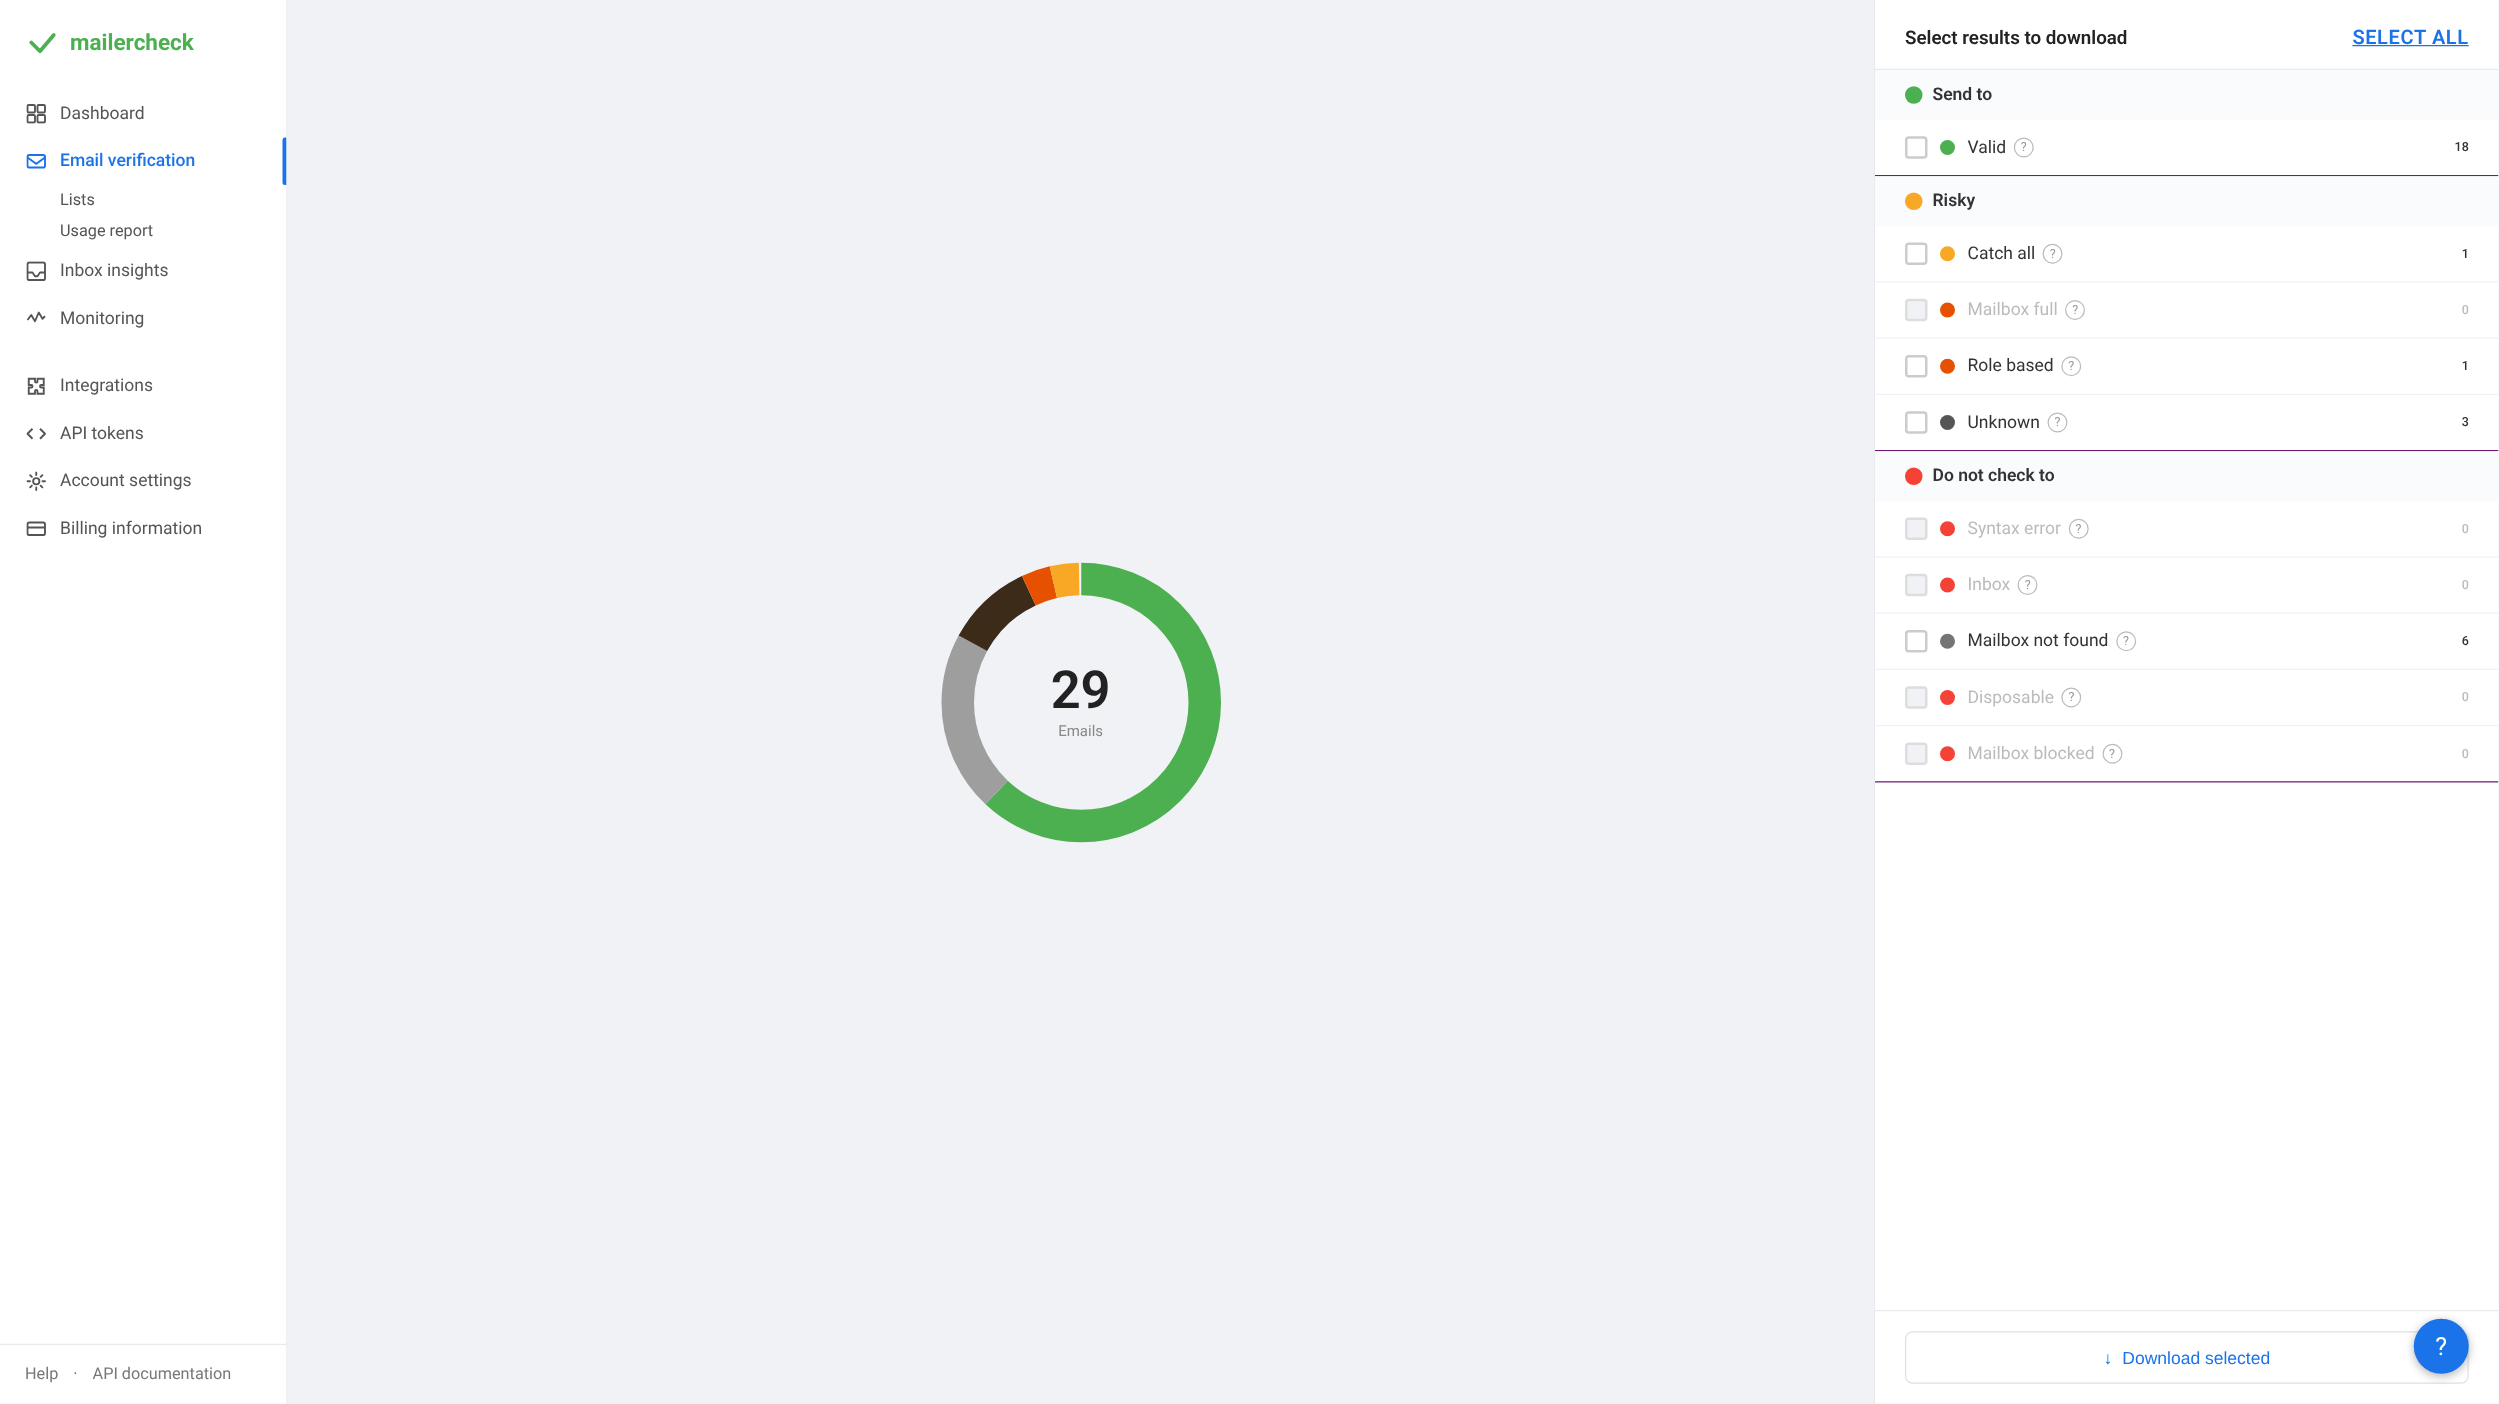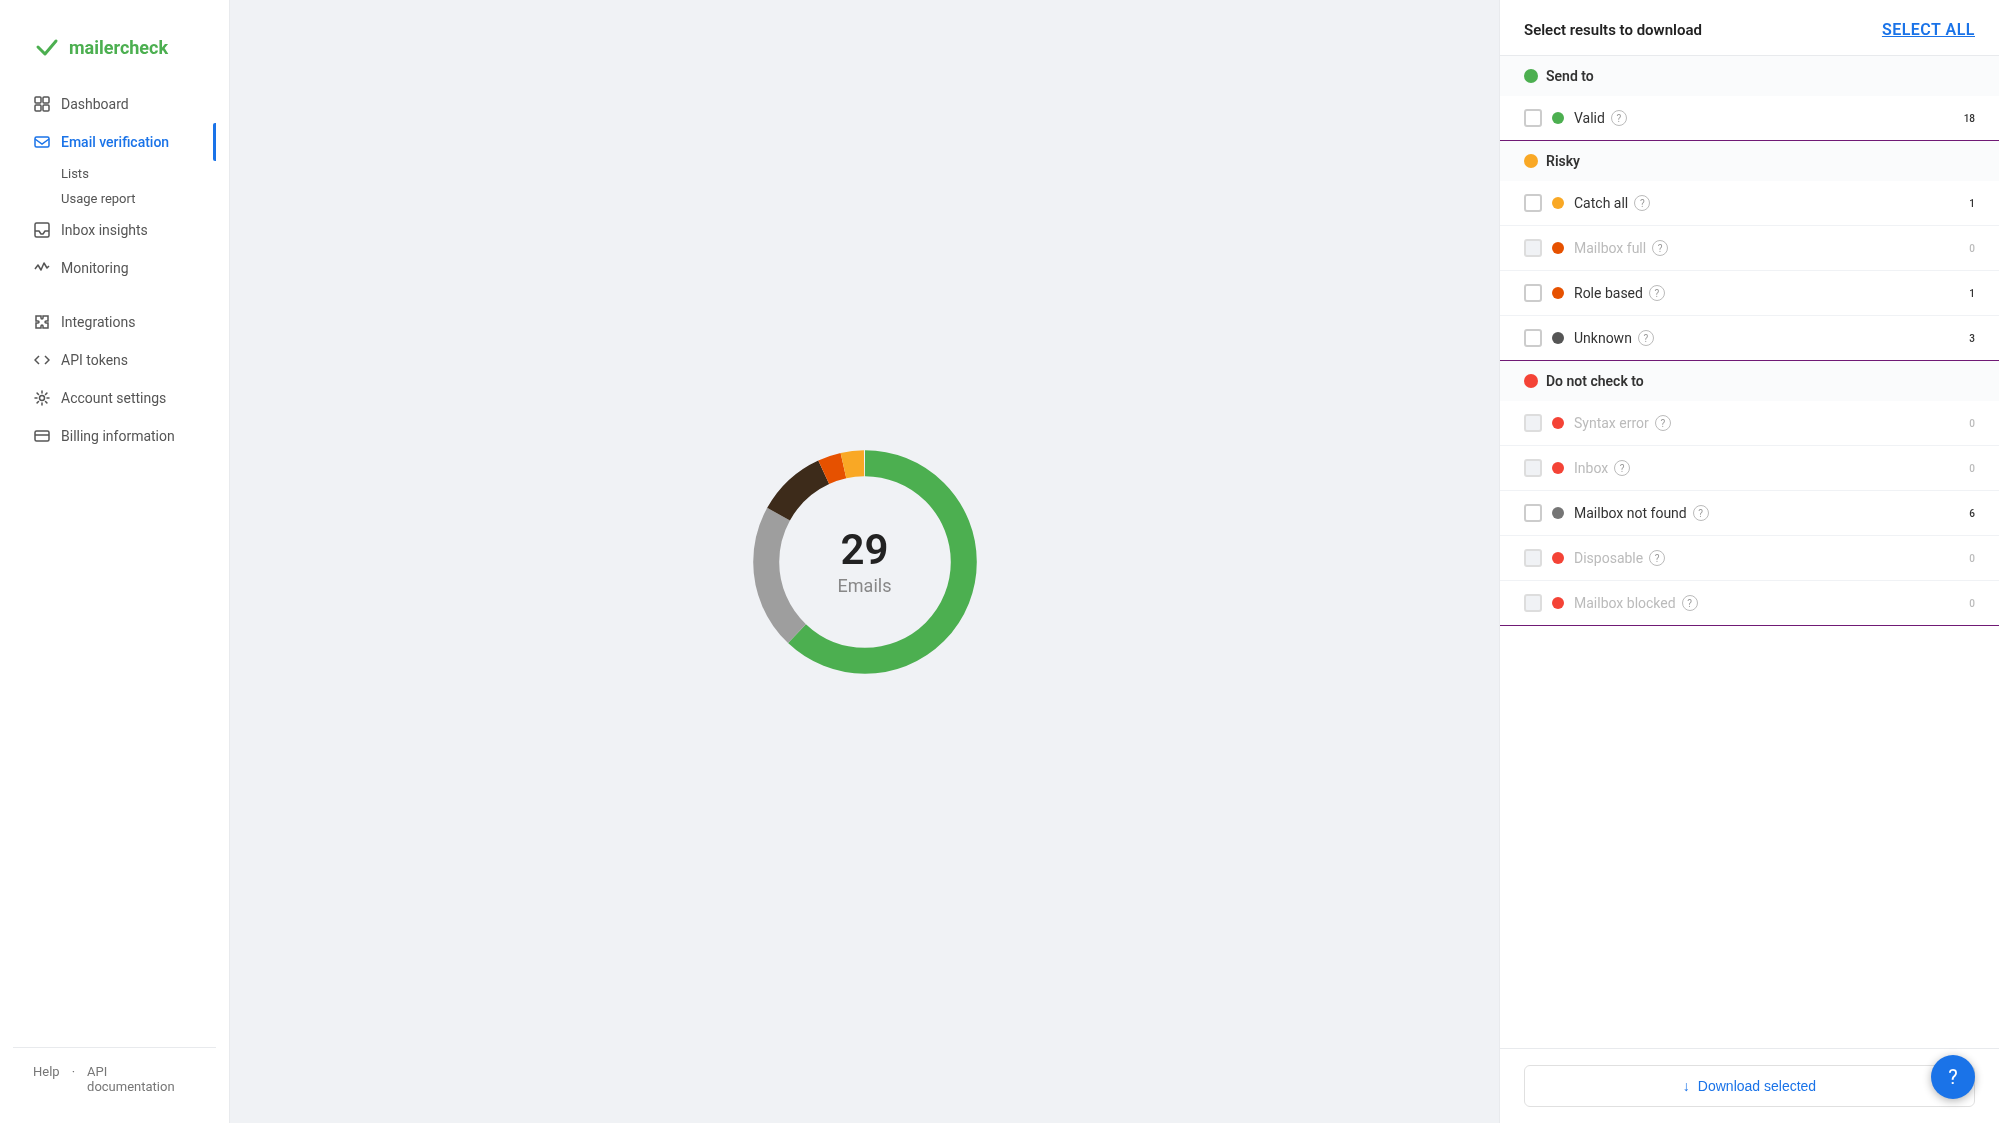--- a/index.html
+++ b/index.html
@@ -5,21 +5,21 @@
     * { box-sizing: border-box; margin: 0; padding: 0; }
     body { font-family: -apple-system, BlinkMacSystemFont, 'Segoe UI', Roboto, sans-serif; background: #f0f2f5; display: flex; height: 100vh; overflow: hidden; }
 
     
     .sidebar {
       width: 230px;
       background: #fff;
       height: 100vh;
       display: flex;
       flex-direction: column;
-      padding: 13px;
+      padding: 0;
       border-right: 1px solid #e8eaed;
       flex-shrink: 0;
     }
     .logo-area {
       padding: 20px 20px 16px;
       display: flex;
       align-items: center;
       gap: 8px;
     }
     .logo-icon {
@@ -123,21 +123,21 @@
       transform: translate(-50%, -50%);
       text-align: center;
     }
     .donut-number {
       font-size: 42px;
       font-weight: 600;
       color: #222;
       line-height: 1;
     }
     .donut-label {
-      font-size: 18px;
+      font-size: 12px;
       color: #888;
       margin-top: 4px;
     }
 
     
     .right-panel {
       width: 500px;
       background: #fff;
       height: 100vh;
       overflow-y: auto;

